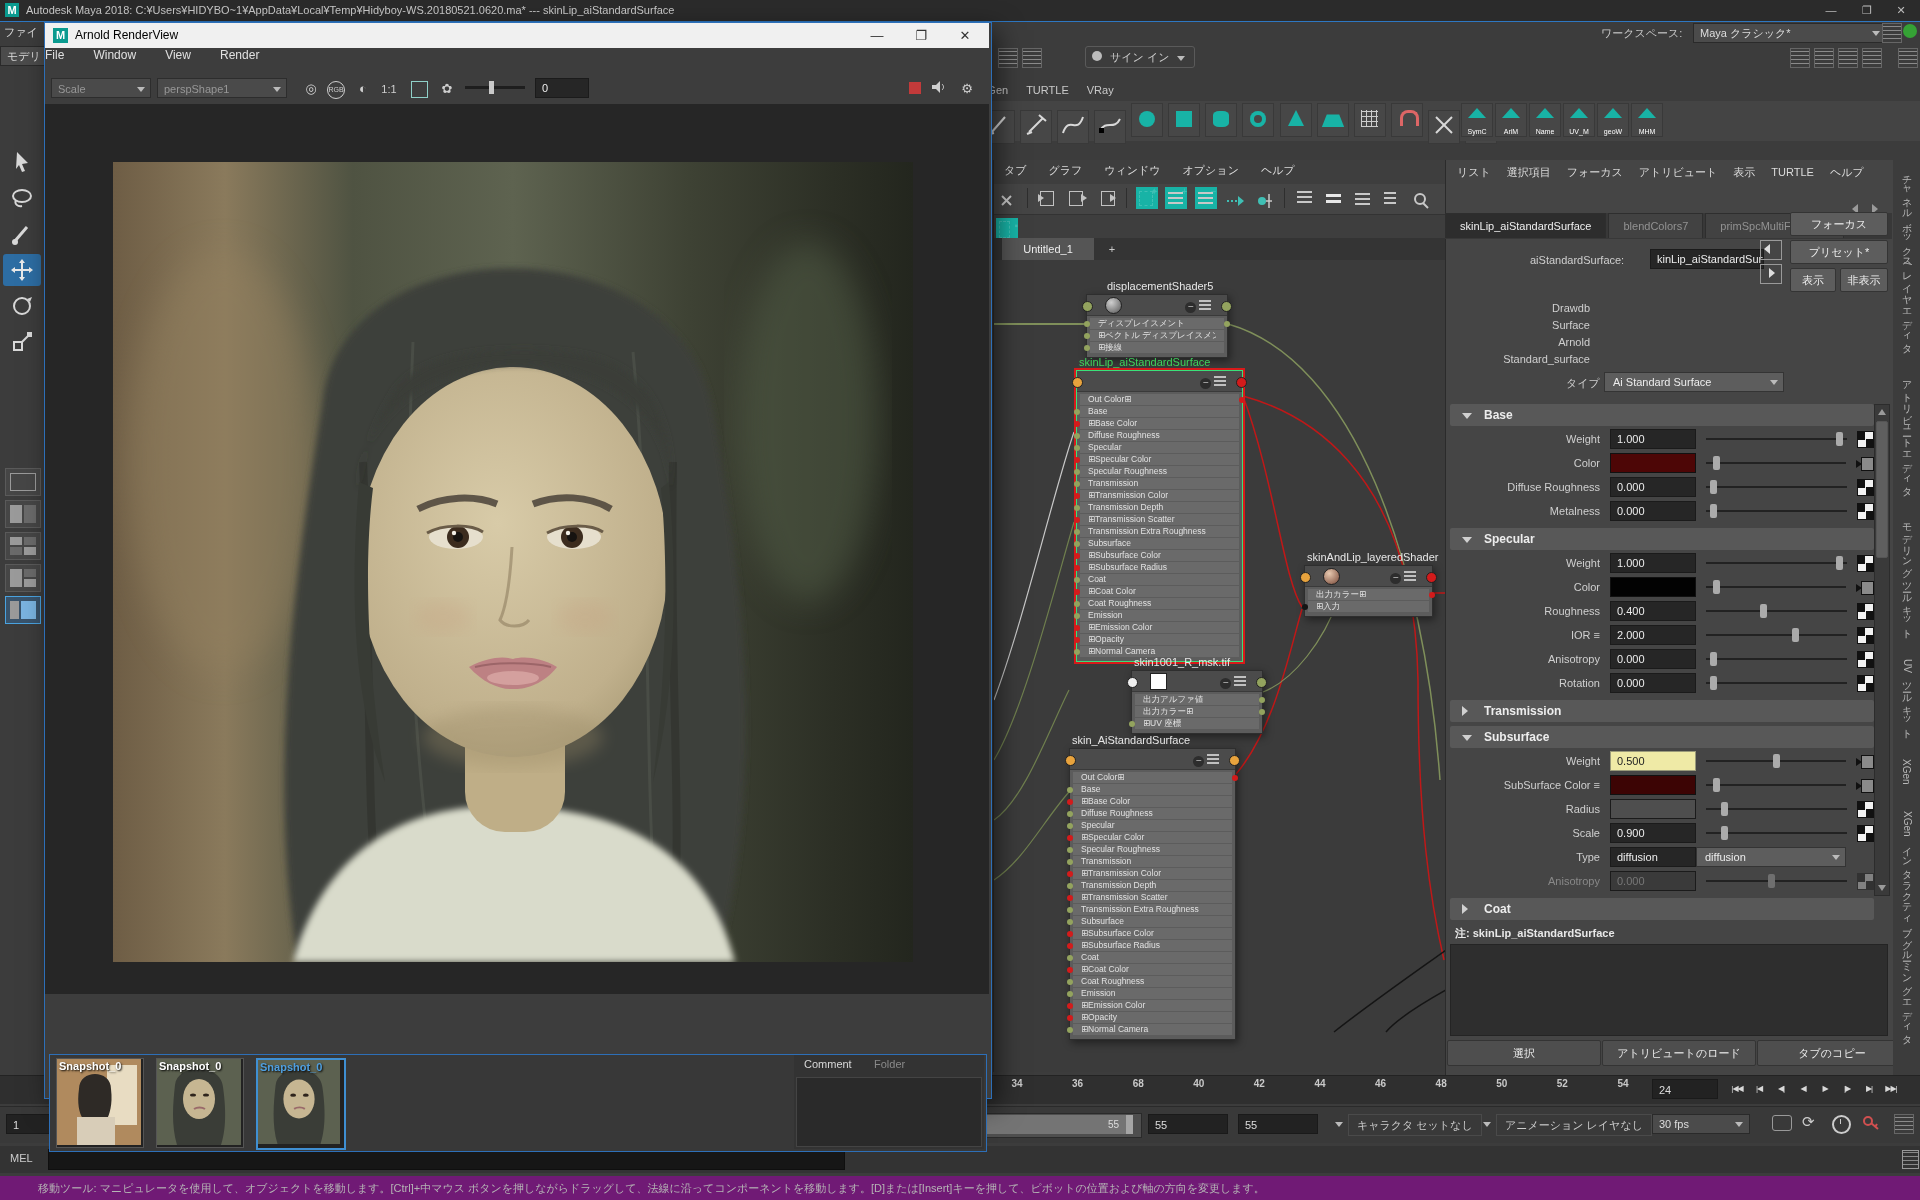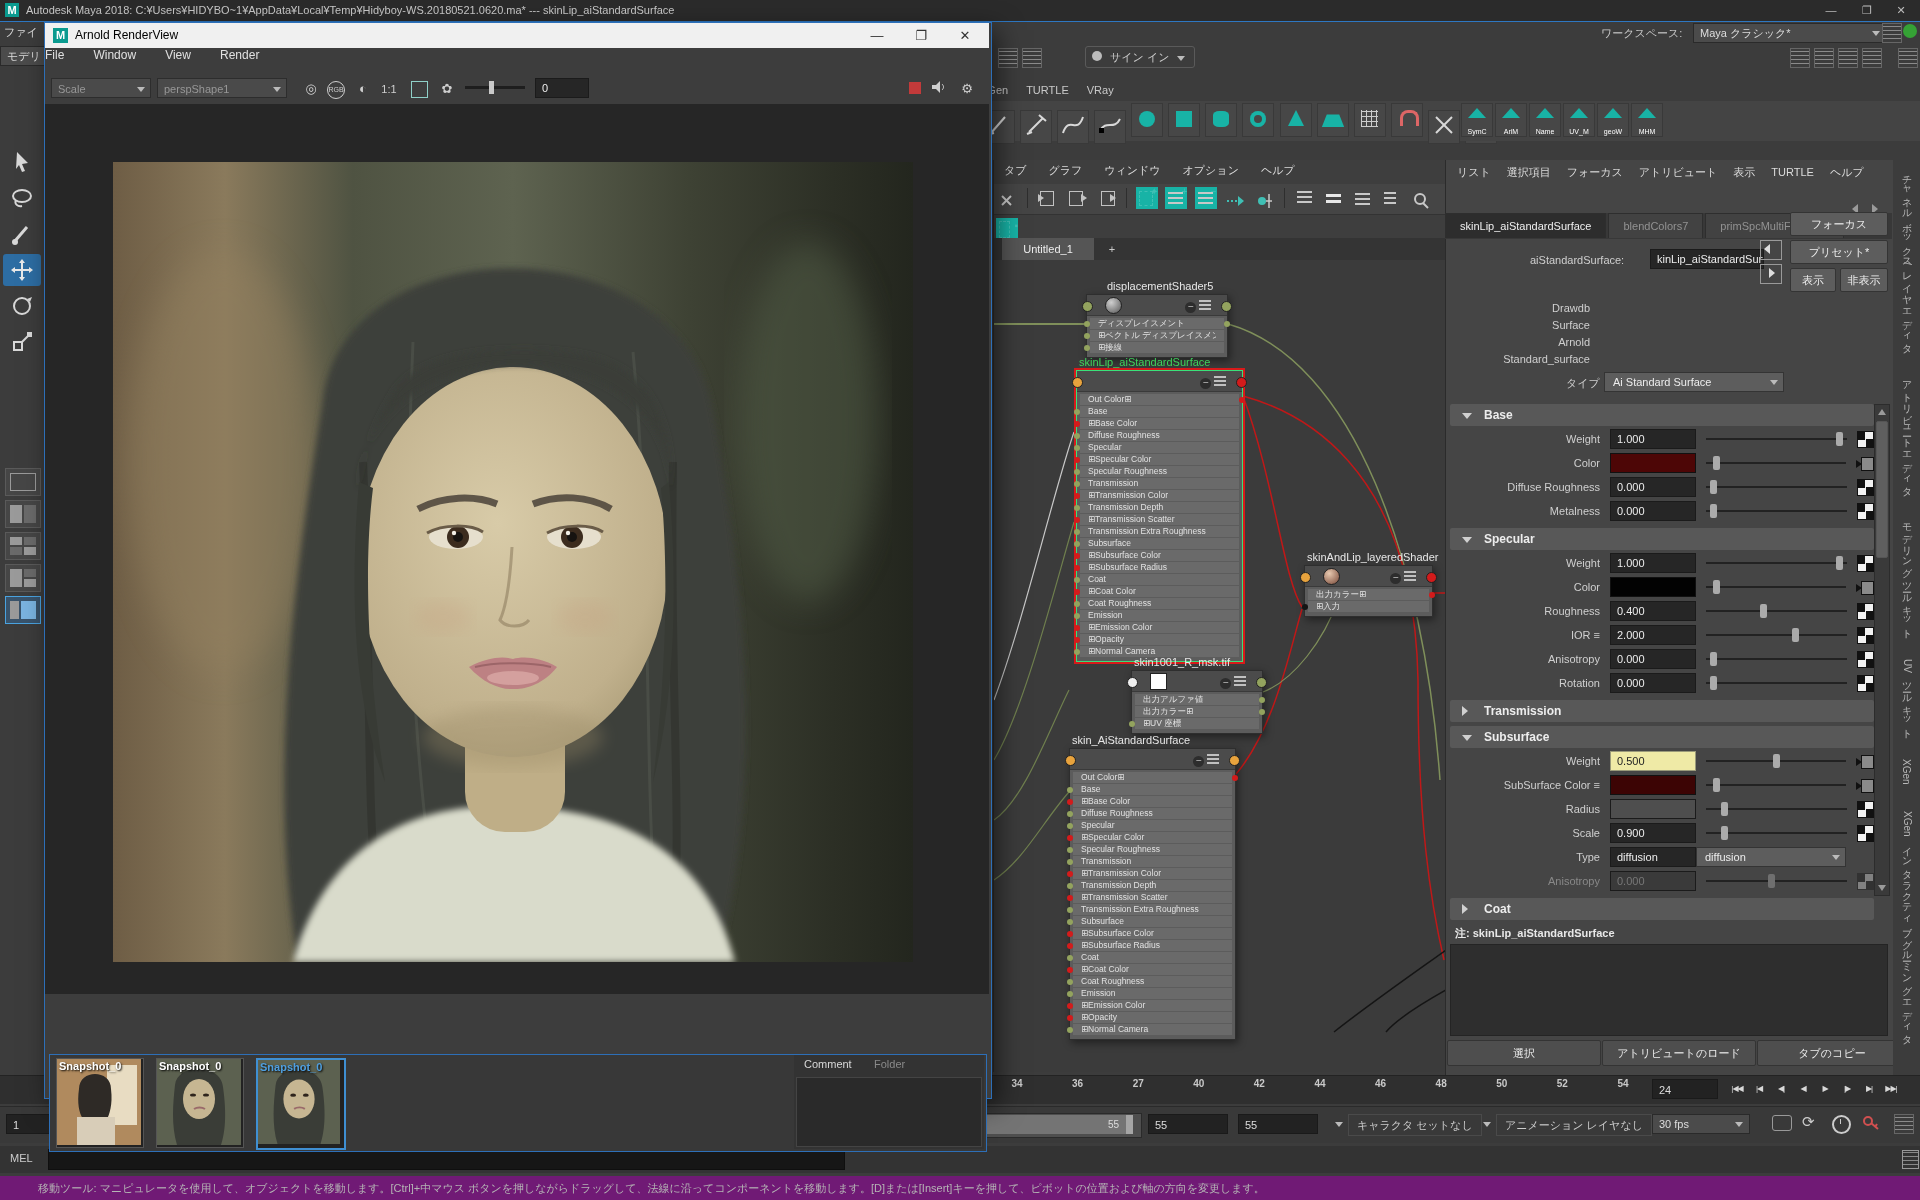--- a/index.html
+++ b/index.html
@@ -846,21 +846,21 @@
       <span class="vtab">UV ツールキット</span>
       <span class="vtab">XGen</span>
       <span class="vtab">XGen インタラクティブ グルーミング エディタ</span>
     </div>
 
   <div class="abs" id="timelinerow">
     <div class="abs" id="ticks">
 
     <span class="tick"><b>34</b></span>
         <span class="tick"><b>36</b></span>
-        <span class="tick"><b>27</b></span>
+        <span class="tick"><b>68</b></span>
         <span class="tick"><b>40</b></span>
         <span class="tick"><b>42</b></span>
         <span class="tick"><b>44</b></span>
         <span class="tick"><b>46</b></span>
         <span class="tick"><b>48</b></span>
         <span class="tick"><b>50</b></span>
         <span class="tick"><b>52</b></span>
         <span class="tick"><b>54</b></span>
       </div>
     <span class="abs rfield" id="framefield">24</span>

